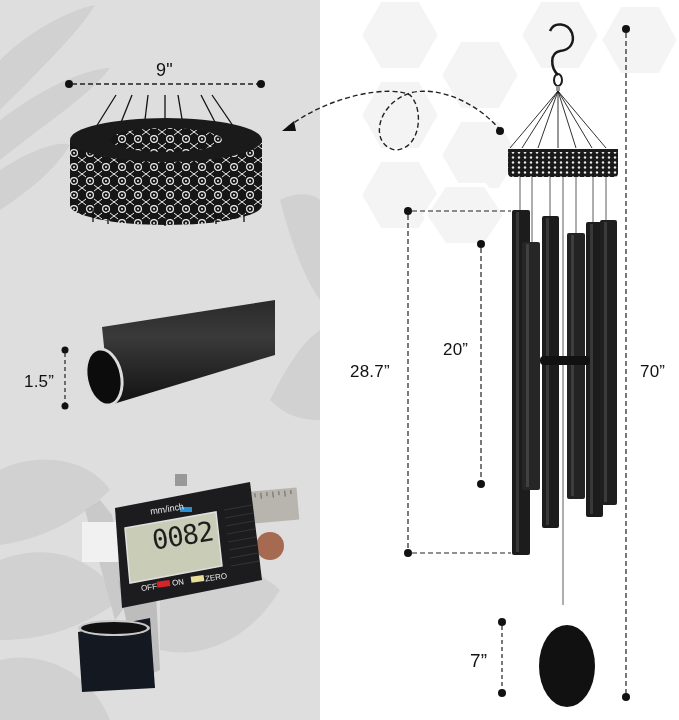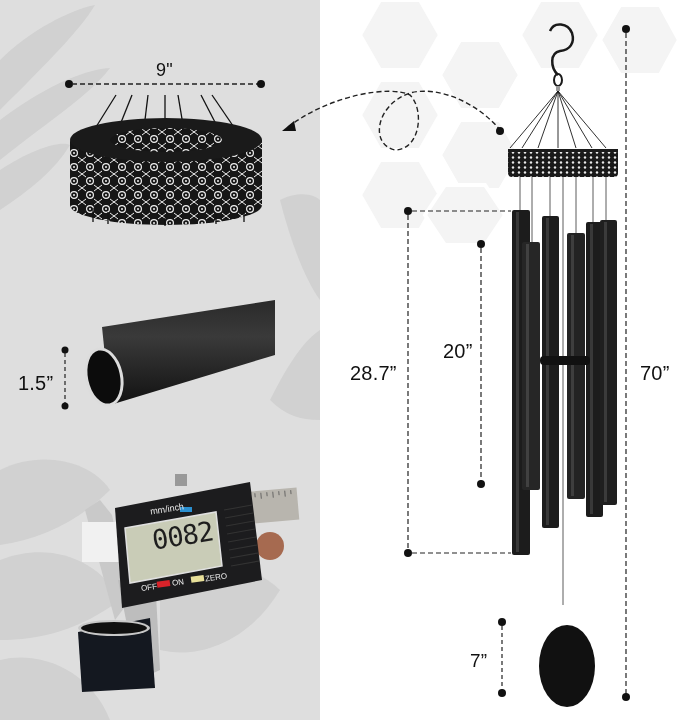--- a/index.html
+++ b/index.html
@@ -11,21 +11,21 @@
   .left-panel {
     position: absolute; left: 0; top: 0; width: 320px; height: 720px;
     background: #dedede; overflow: hidden;
   }
   .right-panel {
     position: absolute; left: 320px; top: 0; width: 359px; height: 720px;
     background: #ffffff; overflow: hidden;
   }
   .abs { position: absolute; }
   .dim-label {
-    position: absolute; color: #111; font-size: 20px; letter-spacing: 0.2px;
+    position: absolute; color: #111; font-size: 17px; letter-spacing: 0.2px;
     white-space: nowrap;
   }
   svg { display: block; }
   .lcd-text {
     position: absolute; font-family: "DejaVu Sans Mono", monospace;
     font-size: 27px; color: #1e1e1e; letter-spacing: -1px;
   }
   .caliper-small {
     position: absolute; font-size: 8px; color: #e8e8e8; white-space: nowrap;
   }
@@ -100,21 +100,21 @@
     <path d="M22,32 L195,5 L195,60 L30,110 Z" fill="url(#tubeg)"></path>
     <ellipse cx="24" cy="82" rx="19" ry="30" fill="#dcdcdc" transform="rotate(-12 24 82)"></ellipse>
     <ellipse cx="24" cy="82" rx="16" ry="27" fill="#0c0c0c" transform="rotate(-12 24 82)"></ellipse>
   </svg>
 
   <svg class="abs" style="left:58px;top:345px" width="14" height="66">
     <circle cx="7" cy="5" r="3.5" fill="#111"></circle>
     <line x1="7" y1="8" x2="7" y2="58" stroke="#222" stroke-width="1.2" stroke-dasharray="4,3"></line>
     <circle cx="7" cy="61" r="3.5" fill="#111"></circle>
   </svg>
-  <div class="dim-label" style="left:18px;top:372px">1.5”</div>
+  <div class="dim-label" style="left:24px;top:372px">1.5”</div>
 
   <div class="abs" style="left:0;top:470px;width:320px;height:250px">
     <svg class="abs" style="left:0;top:0" width="320" height="250">
 
       <rect x="245" y="20" width="53" height="32" fill="#b8b5ae" transform="rotate(-5 270 36)"></rect>
       <g stroke="#555" stroke-width="0.8" transform="rotate(-5 270 36)">
         <line x1="250" y1="22" x2="250" y2="28"></line>
           <line x1="256" y1="22" x2="256" y2="26"></line>
         <line x1="262" y1="22" x2="262" y2="28"></line>
           <line x1="268" y1="22" x2="268" y2="26"></line>

